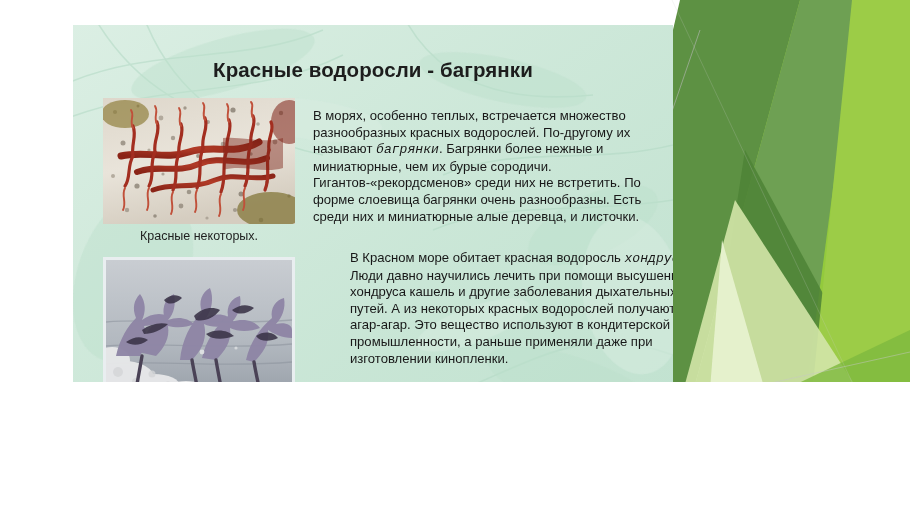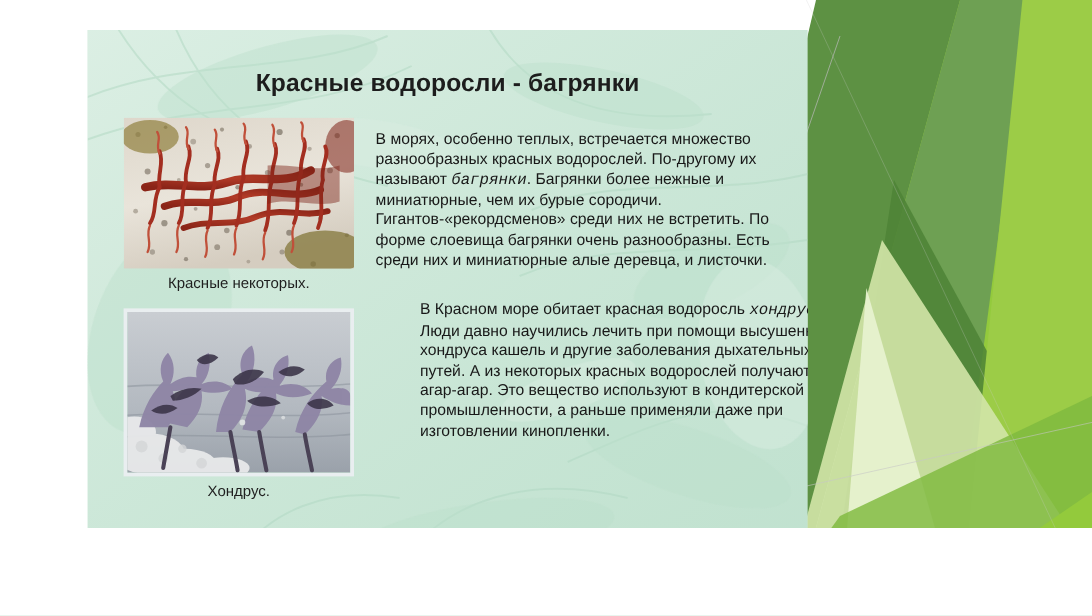--- a/index.html
+++ b/index.html
@@ -4,21 +4,21 @@
 <title>Красные водоросли - багрянки</title>
 <style>
   html, body {
     margin: 0;
     padding: 0;
     background: #ffffff;
   }
   #slide {
     position: relative;
     width: 910px;
-    height: 440px;
+    height: 382px;
     overflow: hidden;
     background: #ffffff;
     font-family: "Liberation Sans", "DejaVu Sans", sans-serif;
   }
 
   
   .facets {
     position: absolute;
     inset: 0;
     pointer-events: none;

